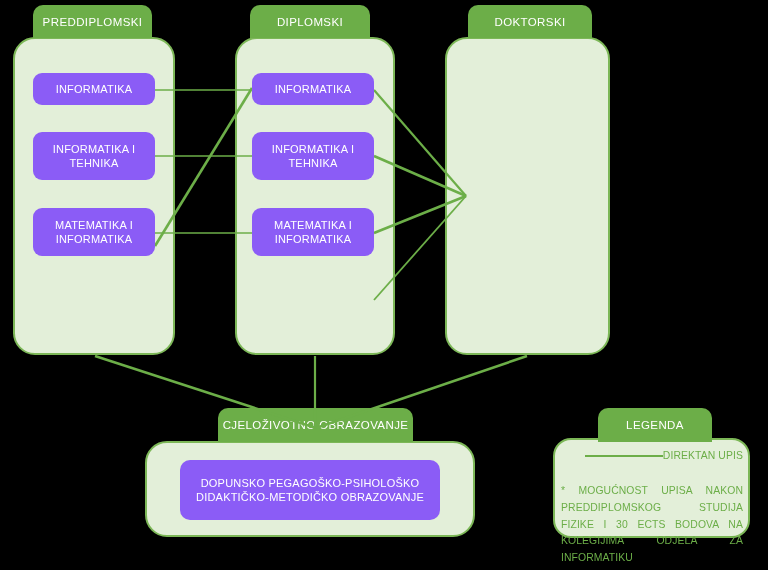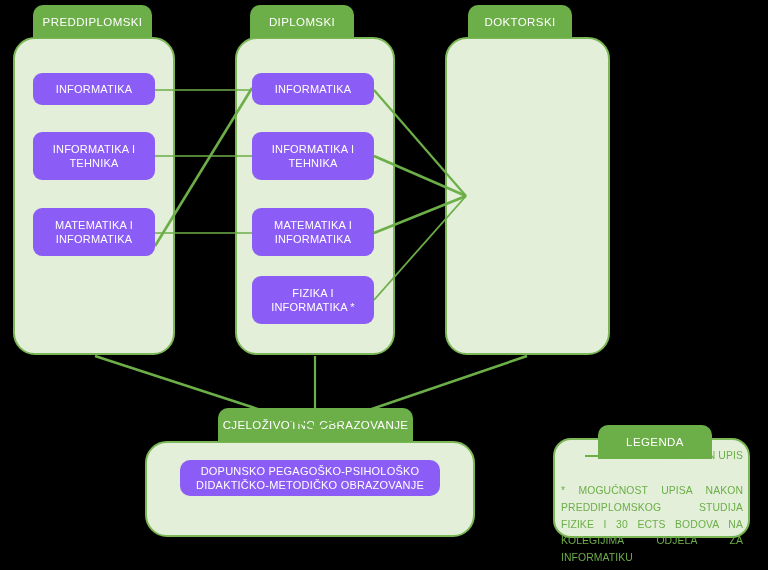--- a/index.html
+++ b/index.html
@@ -36,24 +36,24 @@
     line-height:1.30;
     box-sizing:border-box;
     letter-spacing:.2px;
     z-index:6;
   }
   svg#wires{position:absolute;left:0;top:0;width:768px;height:570px;z-index:5;
             pointer-events:none;}
 
   
   #tab-pred{left:33px;  top:5px; width:119px; height:33px; font-size:11.5px;}
-  #tab-dipl{left:250px; top:5px; width:104px; height:33px; font-size:11.5px;}
-  #tab-dokt{left:468px; top:5px; width:104px; height:33px; font-size:11.5px;}
+  #tab-dipl{left:250px; top:5px; width:120px; height:33px; font-size:11.5px;}
+  #tab-dokt{left:468px; top:5px; width:124px; height:33px; font-size:11.5px;}
   #tab-cjel{left:218px; top:408px;width:195px; height:34px; font-size:11.5px;}
-  #tab-leg {left:598px; top:408px;width:114px; height:34px; font-size:11.5px;margin-top:17px;}
+  #tab-leg {left:598px; top:408px;width:114px; height:34px; font-size:11.5px;}
 
   #panel-pred{left:13px;  top:37px;  width:162px; height:318px;}
   #panel-dipl{left:235px; top:37px;  width:160px; height:318px;}
   #panel-dokt{left:445px; top:37px;  width:165px; height:318px;}
   #panel-cjel{left:145px; top:441px; width:330px; height:96px;}
   #panel-leg {left:553px; top:438px; width:197px; height:100px;
               border-radius:18px;}
 
   .p1n{left:33px; width:122px; font-size:11px;}
   #p1-0{top:73px;  height:32px;}
@@ -62,21 +62,21 @@
 
   .p2n{left:252px; width:122px; font-size:11px;}
   #p2-0{top:73px;  height:32px;}
   #p2-1{top:132px; height:48px;}
   #p2-2{top:208px; height:48px;}
   #p2-3{top:276px; height:48px;}
 
   #p3-0{left:466px; top:130px; width:122px; height:132px; font-size:10.5px;
         line-height:1.45; border-radius:12px;}
 
-  #cjel-node{left:180px; top:460px; width:260px; height:36px; font-size:11px;
+  #cjel-node{left:180px; top:460px; width:260px; height:60px; font-size:11px;
              border-radius:10px;}
 
   
   #legend-body{
     position:absolute;left:561px;top:448px;width:182px;
     color:#6cae48;font-size:10.4px;line-height:1.62;
     text-align:justify;text-align-last:left;
     letter-spacing:.1px;z-index:6;
   }
   #legend-row1{display:flex;align-items:center;gap:0;
@@ -118,21 +118,20 @@
   <div class="node p1n" id="p1-0">INFORMATIKA</div>
   <div class="node p1n" id="p1-1">INFORMATIKA I<br>TEHNIKA</div>
   <div class="node p1n" id="p1-2">MATEMATIKA I<br>INFORMATIKA</div>
 
   <div class="panel" id="panel-dipl"></div>
   <div class="tab" id="tab-dipl">DIPLOMSKI</div>
 
   <div class="node p2n" id="p2-0">INFORMATIKA</div>
   <div class="node p2n" id="p2-1">INFORMATIKA I<br>TEHNIKA</div>
   <div class="node p2n" id="p2-2">MATEMATIKA I<br>INFORMATIKA</div>
-  <div class="node p2n" id="p2-3">FIZIKA I<br>INFORMATIKA *</div>
 
   <div class="panel" id="panel-dokt"></div>
   <div class="tab" id="tab-dokt">DOKTORSKI</div>
 
 
   <div class="panel" id="panel-cjel"></div>
   <div class="tab" id="tab-cjel">CJELOŽIVOTNO OBRAZOVANJE</div>
   <div class="node" id="cjel-node">DOPUNSKO PEGAGOŠKO-PSIHOLOŠKO<br>DIDAKTIČKO-METODIČKO OBRAZOVANJE</div>
 
   <div class="panel" id="panel-leg"></div>

